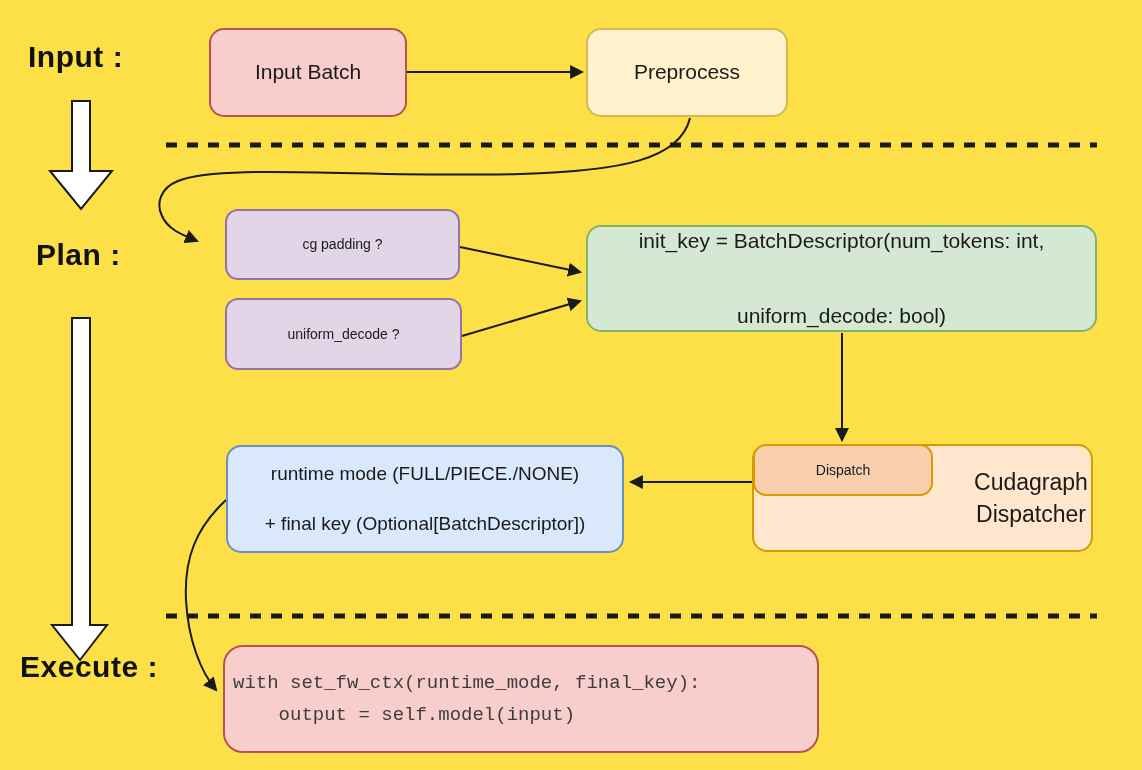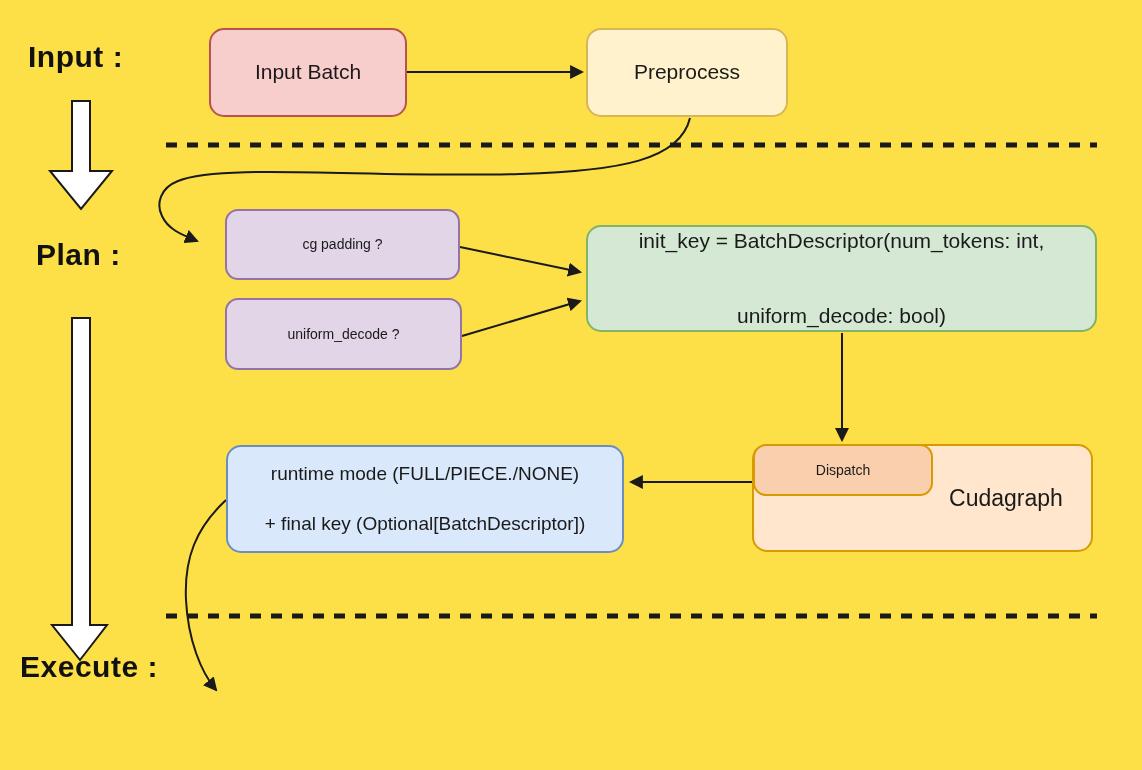--- a/index.html
+++ b/index.html
@@ -46,21 +46,21 @@
     background:var(--pink-fill);border-color:var(--pink-stroke);
     border-radius:20px;
     align-items:flex-start;justify-content:center;
     font-family:"Liberation Mono", monospace;
     font-size:19px;color:#3d3d3d;line-height:1.7;
     padding-left:8px;
   }
   .code-box span{white-space:pre;}
 
   .cud-label{
-    position:absolute;left:173px;top:0;width:158px;height:100%;
+    position:absolute;left:198px;top:0;width:158px;height:100%;
     display:flex;flex-direction:column;align-items:center;justify-content:center;
     line-height:1.4;
   }
 </style>
 </head>
 <body>
 
 <div class="canvas">
 
   <svg class="wires" viewBox="0 0 1142 770">
@@ -104,25 +104,30 @@
     <span>uniform_decode ?</span>
   </div>
   <div class="node green fs21" style="left:586px;top:225px;width:511px;height:107px;justify-content:space-between;">
     <span>init_key = BatchDescriptor(num_tokens: int,</span>
     <span>uniform_decode: bool)</span>
   </div>
 
   <div class="node orange" style="left:752px;top:444px;width:341px;height:108px;">
     <div class="cud-label fs23">
       <span>Cudagraph</span>
+      <span>Dispatcher</span>
     </div>
   </div>
   <div class="node dispatch-inner fs22" style="left:753px;top:444px;width:180px;height:52px;">
     <span>Dispatch</span>
   </div>
 
   <div class="node blue fs19" style="left:226px;top:445px;width:398px;height:108px;">
     <span>runtime mode (FULL/PIECE./NONE)</span>
     <span>+ final key (Optional[BatchDescriptor])</span>
   </div>
 
+  <div class="node code-box" style="left:223px;top:645px;width:596px;height:108px;">
+    <span>with set_fw_ctx(runtime_mode, final_key):</span>
+    <span>    output = self.model(input)</span>
+  </div>
 
 </div>
 
 </body></html>

